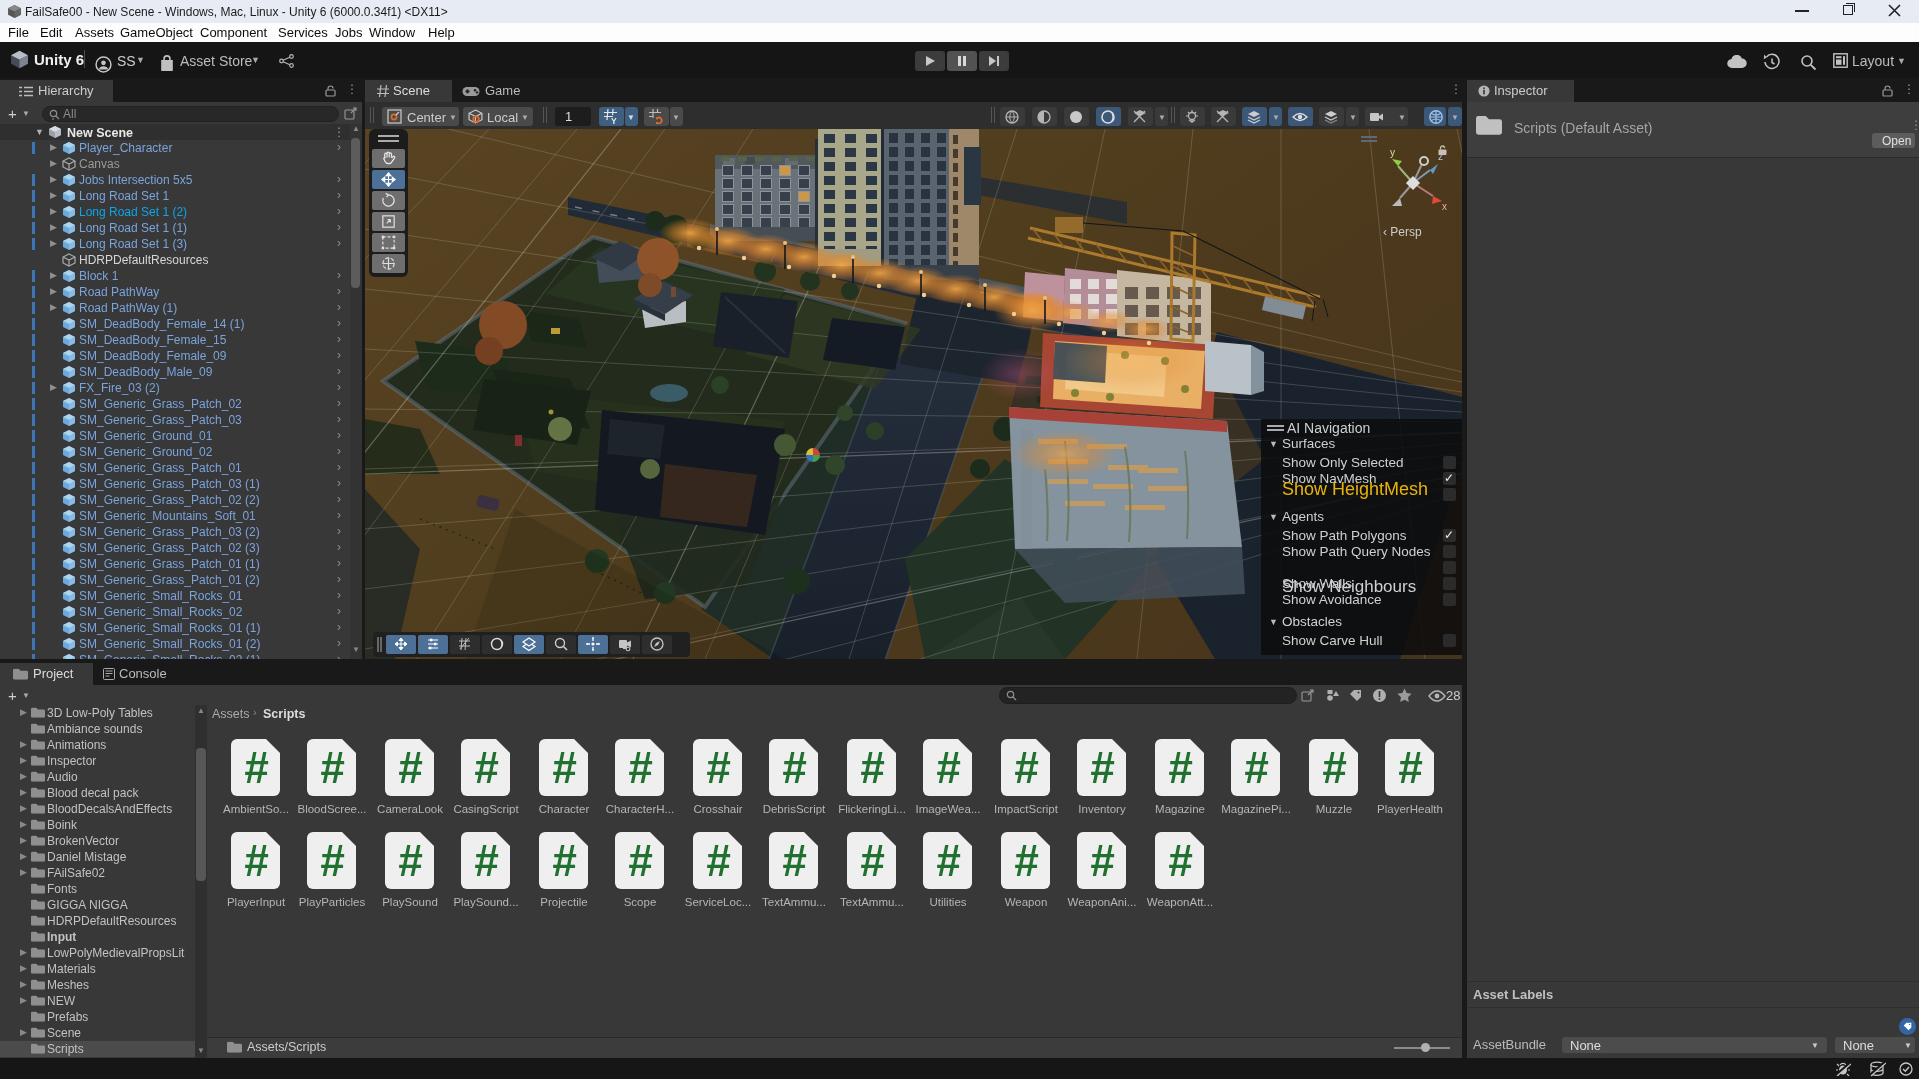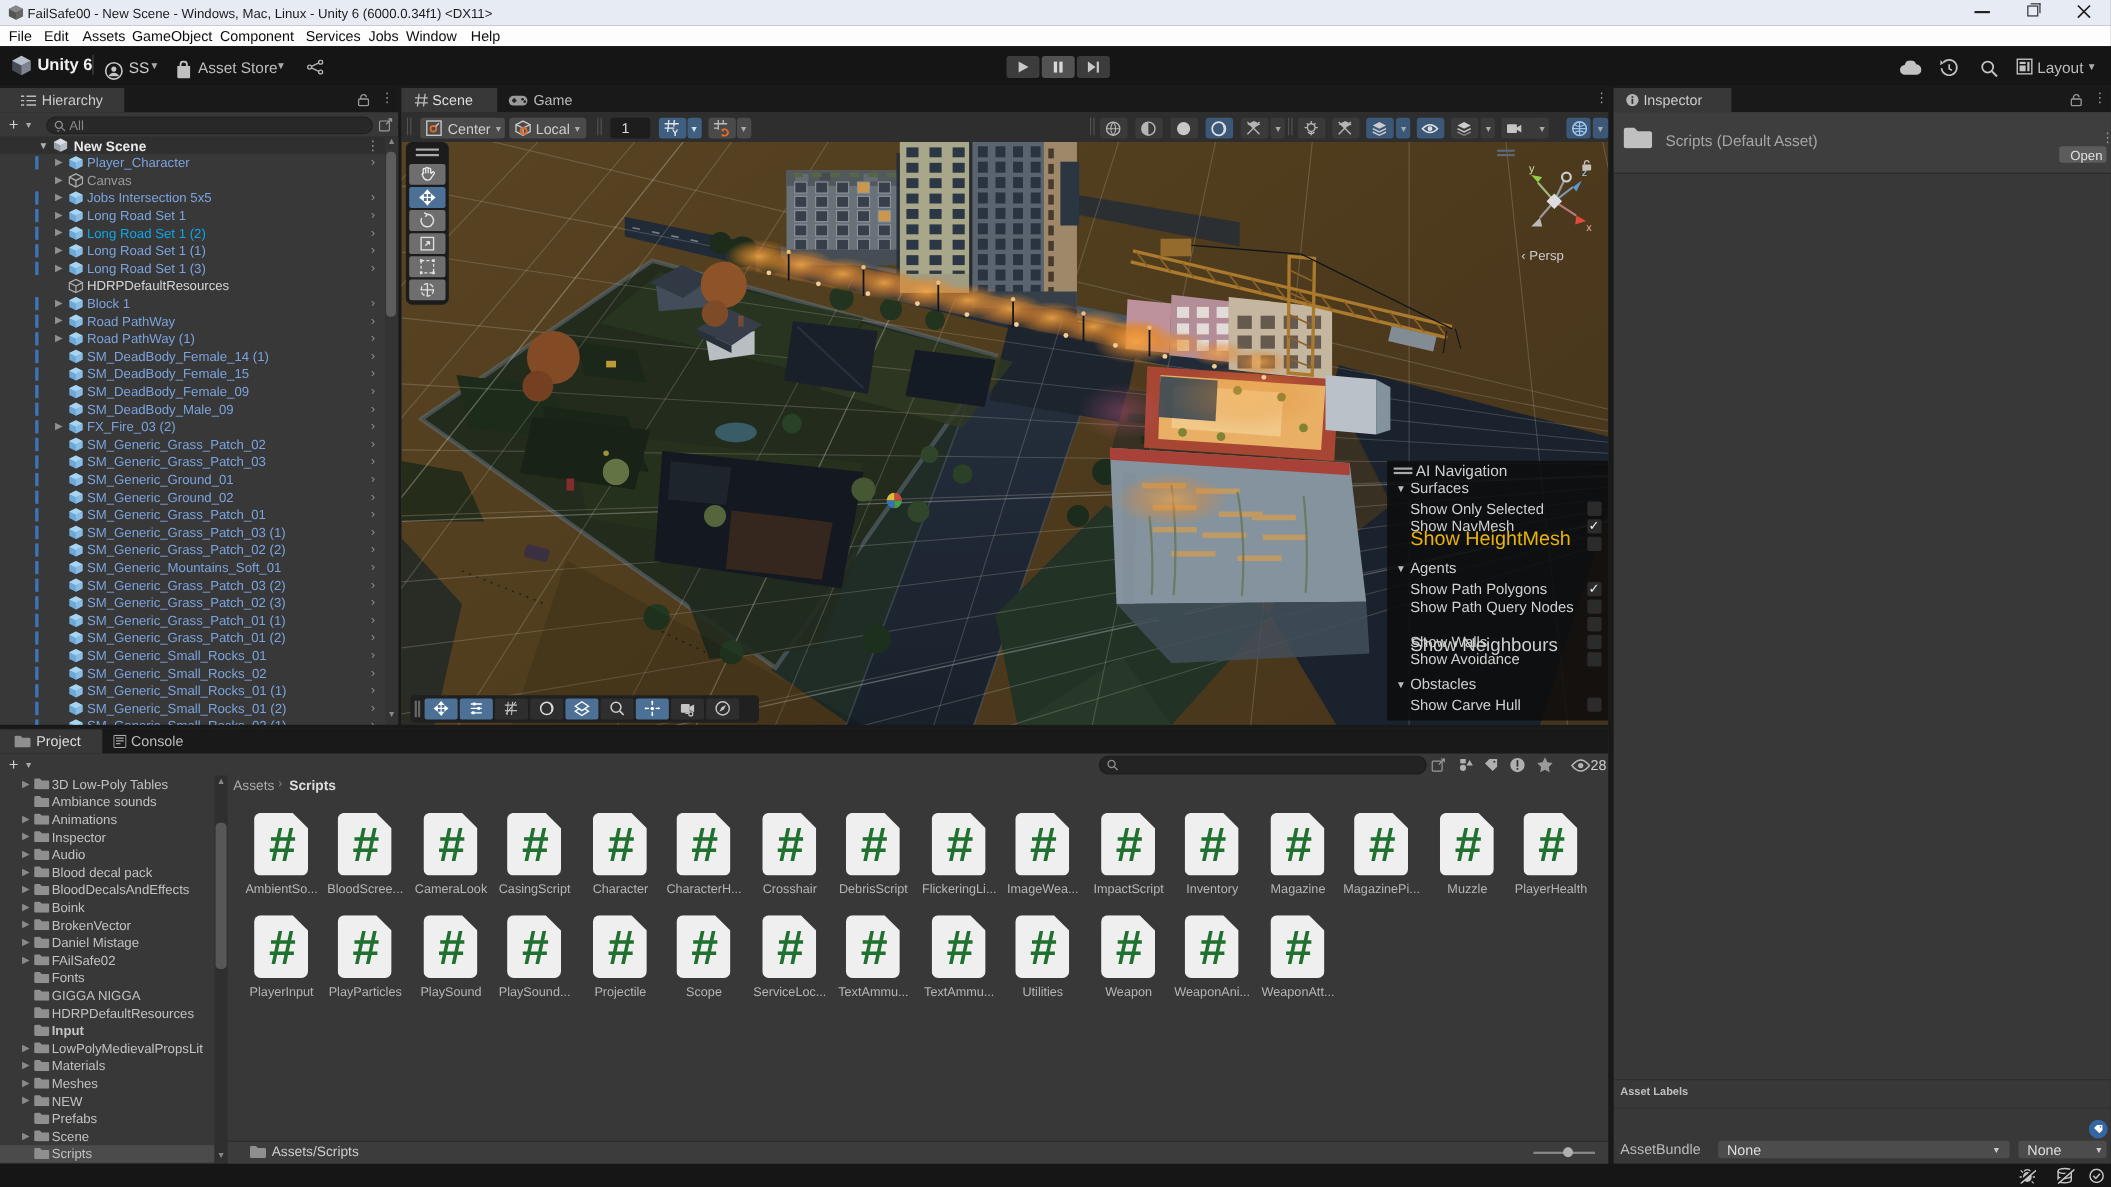--- a/index.html
+++ b/index.html
@@ -1507,21 +1507,21 @@
 <div class="abs" style="left:0;top:24px;width:452px;height:55px;background:#3e3e3e"></div>
 <svg class="abs" style="left:9px;top:37px" width="26" height="20" viewBox="0 0 16 12">
       <path d="M0 2 a1.5 1.5 0 0 1 1.5-1.5 H6 L8 2.5 H14.5 A1.5 1.5 0 0 1 16 4 V10.5 A1.5 1.5 0 0 1 14.5 12 H1.5 A1.5 1.5 0 0 1 0 10.5 Z" fill="#c0c0c0"></path>
     </svg>
 <span class="txt" style="left:47px;top:42px;font-size:14px;color:#a5a5a5">Scripts (Default Asset)</span>
 <span class="txt" style="left:443px;top:40px;font-size:12px;color:#999">⋮</span>
 <div class="abs" style="left:405px;top:55px;width:43px;height:15px;background:#5c5c5c;border-radius:3px"></div>
 <span class="txt" style="left:415px;top:56px;font-size:12px;color:#e0e0e0">Open</span>
 <div class="abs" style="left:0;top:79px;width:452px;height:1px;background:#2a2a2a"></div>
 <div class="abs" style="left:0;top:903px;width:452px;height:1px;background:#2e2e2e"></div>
-<span class="txt" style="left:6px;top:909px;font-size:10px;font-weight:bold;color:#c0c0c0">Asset Labels</span>
+<span class="txt" style="left:6px;top:909px;font-size:13px;font-weight:bold;color:#c0c0c0">Asset Labels</span>
 <div class="abs" style="left:0;top:929px;width:452px;height:1px;background:#2e2e2e"></div>
 <div class="abs" style="left:432px;top:940px;width:17px;height:17px;border-radius:50%;background:#3465a4"></div>
 <svg class="abs" style="left:436px;top:944px" width="9" height="9" viewBox="0 0 13 13">
       <path d="M1 5 L5 1 H12 V8 L8 12 Z" fill="#fff"></path>
       <circle cx="9.5" cy="3.5" r="1" fill="#3465a4"></circle>
     </svg>
 <span class="txt" style="left:6px;top:959px;font-size:13px;color:#bbbbbb">AssetBundle</span>
 <div class="abs" style="left:95px;top:959px;width:265px;height:16px;background:#4c4c4c;border-radius:3px"></div>
 <span class="txt" style="left:103px;top:960px;font-size:13px;color:#dddddd">None</span>
 <span class="txt" style="left:344px;top:963px;font-size:8px;color:#ccc">▼</span>

